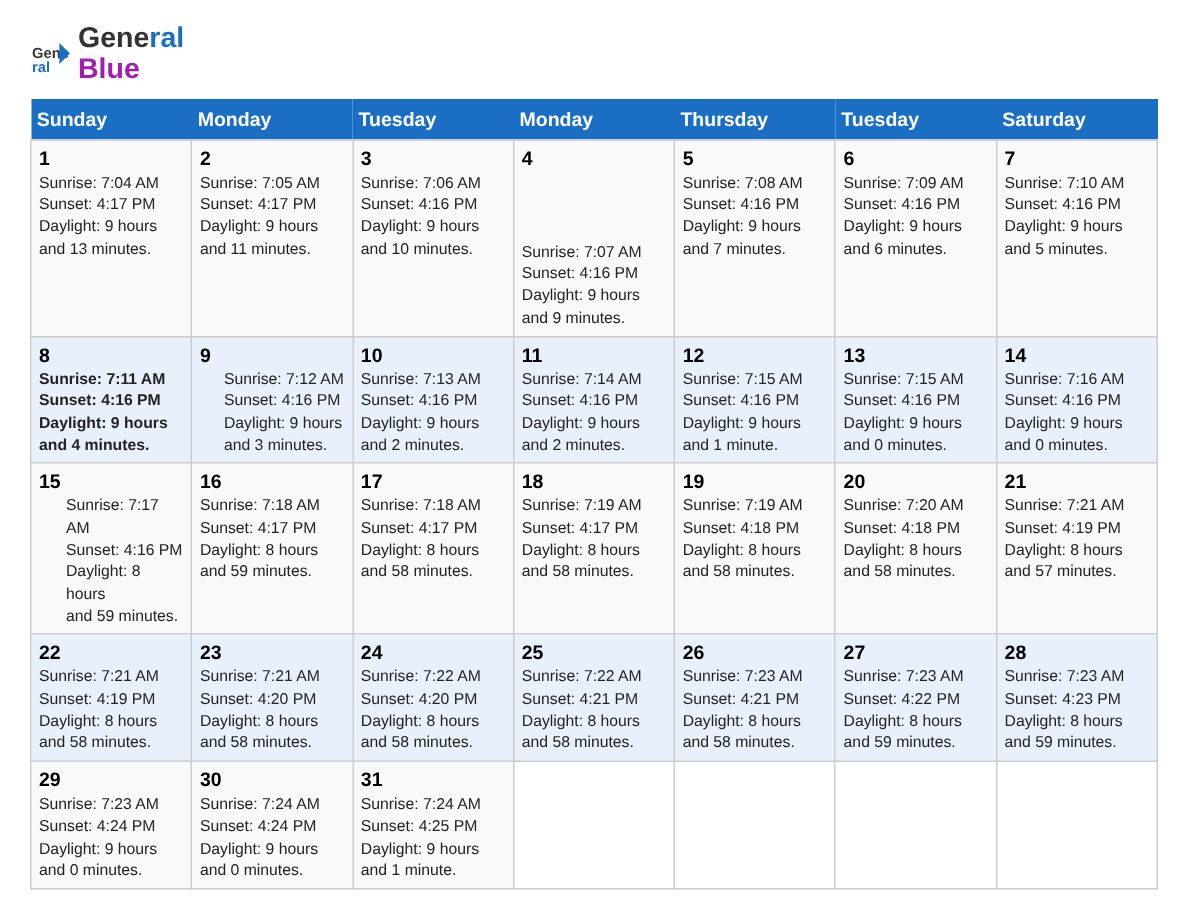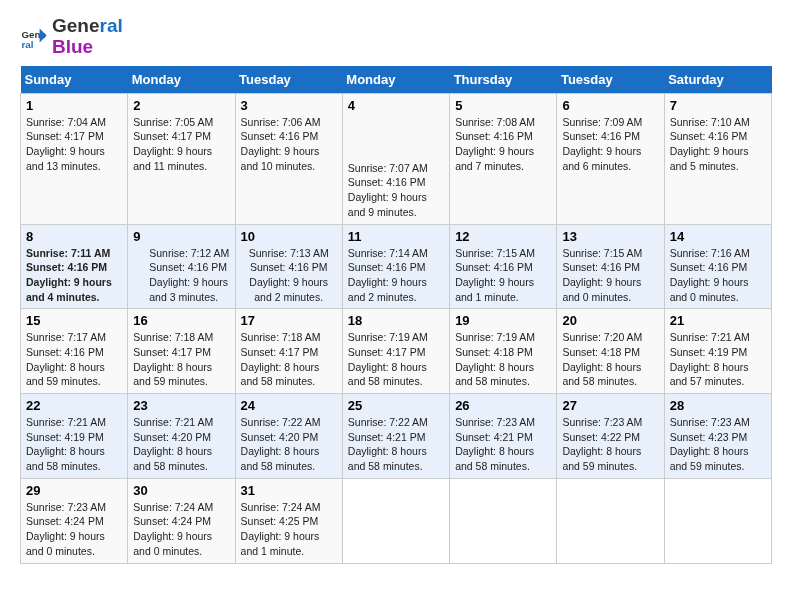--- a/index.html
+++ b/index.html
@@ -182,21 +182,21 @@
         </td>
         <td>
           <span class="day-num">9</span>
           <div class="day-info" style="white-space: pre-line; margin-left: 16px;">Sunrise: 7:12 AM
 Sunset: 4:16 PM
 Daylight: 9 hours
 and 3 minutes.</div>
         </td>
         <td>
           <span class="day-num">10</span>
-          <div class="day-info" style="white-space: pre-line; text-align: center;">Sunrise: 7:13 AM
+          <div class="day-info" style="white-space: pre-line;">Sunrise: 7:13 AM
 Sunset: 4:16 PM
 Daylight: 9 hours
 and 2 minutes.</div>
         </td>
         <td>
           <span class="day-num">11</span>
           <div class="day-info" style="white-space: pre-line;">Sunrise: 7:14 AM
 Sunset: 4:16 PM
 Daylight: 9 hours
 and 2 minutes.</div>
@@ -219,21 +219,21 @@
           <span class="day-num">14</span>
           <div class="day-info" style="white-space: pre-line;">Sunrise: 7:16 AM
 Sunset: 4:16 PM
 Daylight: 9 hours
 and 0 minutes.</div>
         </td>
       </tr>
       <tr>
         <td>
           <span class="day-num">15</span>
-          <div class="day-info" style="white-space: pre-line;">Sunrise: 7:17 AM
+          <div class="day-info" style="white-space: pre-line; margin-left: 18px;">Sunrise: 7:17 AM
 Sunset: 4:16 PM
 Daylight: 8 hours
 and 59 minutes.</div>
         </td>
         <td>
           <span class="day-num">16</span>
           <div class="day-info" style="white-space: pre-line;">Sunrise: 7:18 AM
 Sunset: 4:17 PM
 Daylight: 8 hours
 and 59 minutes.</div>

